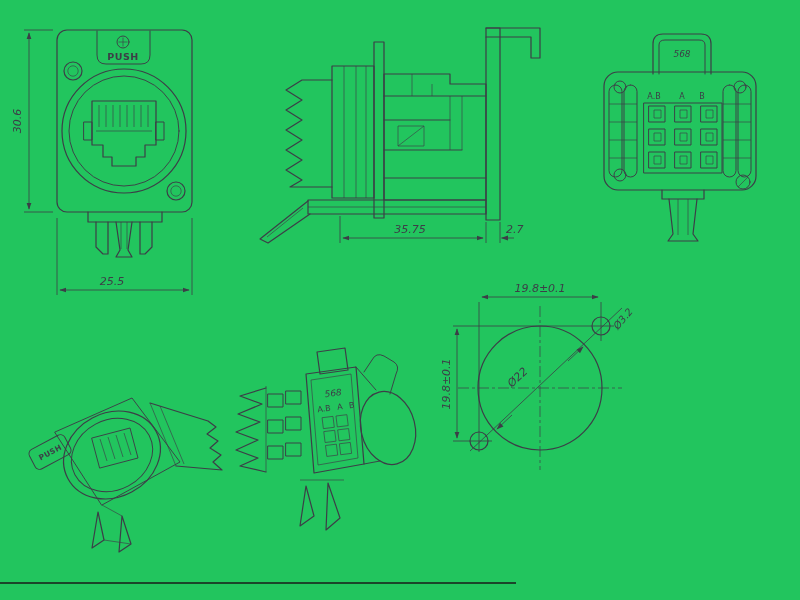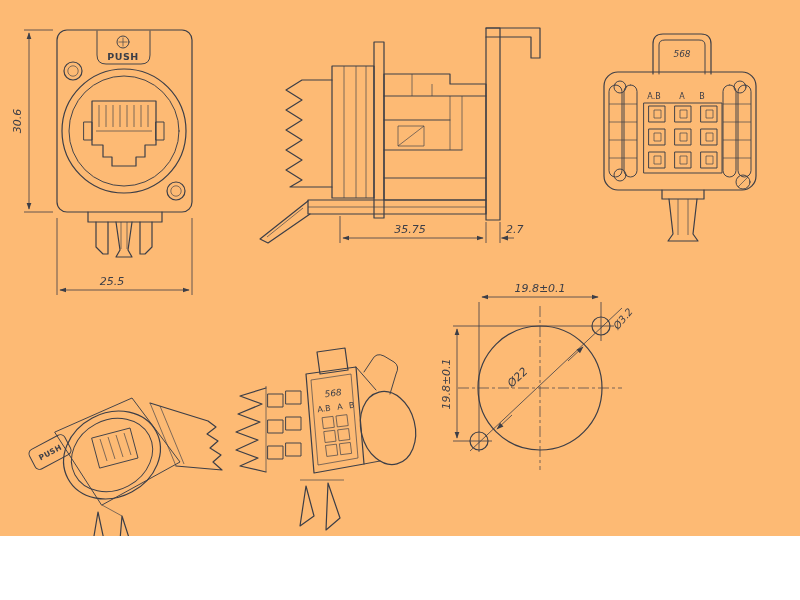--- a/index.html
+++ b/index.html
@@ -1,16 +1,16 @@
 <!DOCTYPE html>
 <html><head>
 <meta charset="utf-8">
 <style>
   html,body{margin:0;padding:0;background:#ffffff}
-  .stage{position:relative;width:800px;height:536px;background:#fdba74;overflow:hidden}
+  .stage{position:relative;width:800px;height:600px;background:#22c55e;overflow:hidden}
   svg{display:block}
   .ln{fill:none;stroke:#3c3e47;stroke-width:1.2;stroke-linejoin:round;stroke-linecap:round}
   .md{fill:none;stroke:#3c3e47;stroke-width:0.95;stroke-linejoin:round;stroke-linecap:round}
   .thin{fill:none;stroke:#3c3e47;stroke-width:0.65;stroke-linejoin:round}
   .dim{fill:none;stroke:#3c3e47;stroke-width:0.8}
   .cl{fill:none;stroke:#3c3e47;stroke-width:0.7;stroke-dasharray:11 3 3 3}
   .txt{font:italic 11px "DejaVu Sans",sans-serif;fill:#3c3e47}
   .txts{font:italic 10px "DejaVu Sans",sans-serif;fill:#3c3e47}
   .num{font:italic 9px "DejaVu Sans",sans-serif;fill:#3c3e47}
   .lbl{font:8px "DejaVu Sans",sans-serif;fill:#3c3e47}

